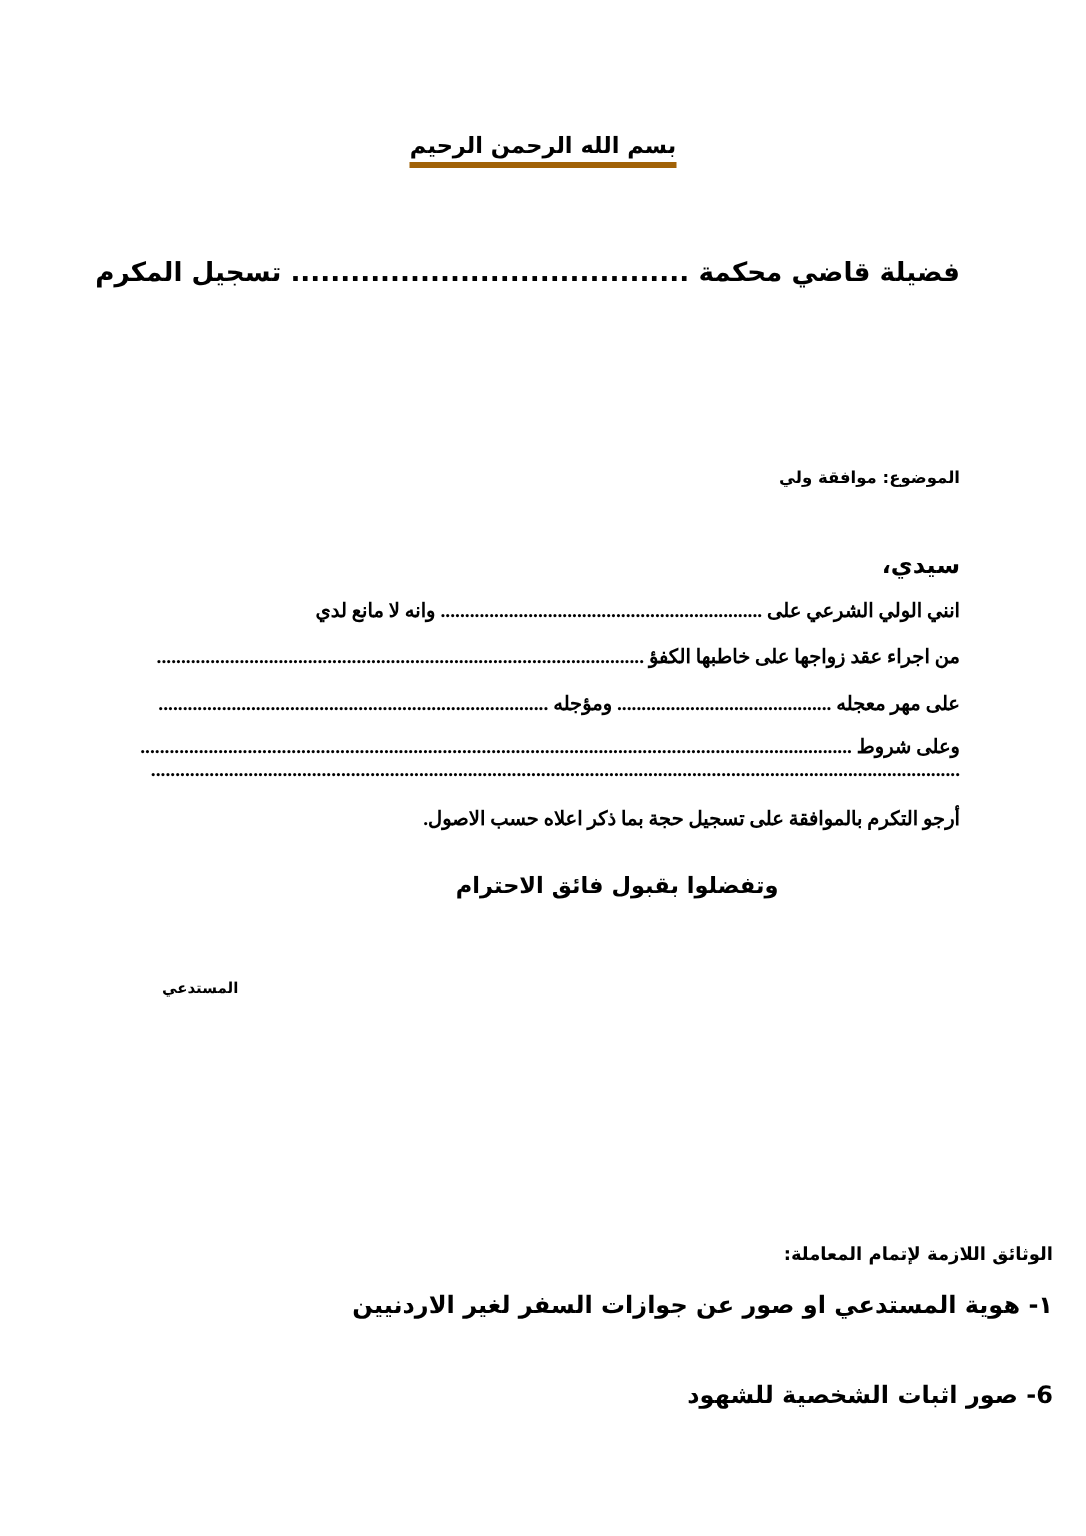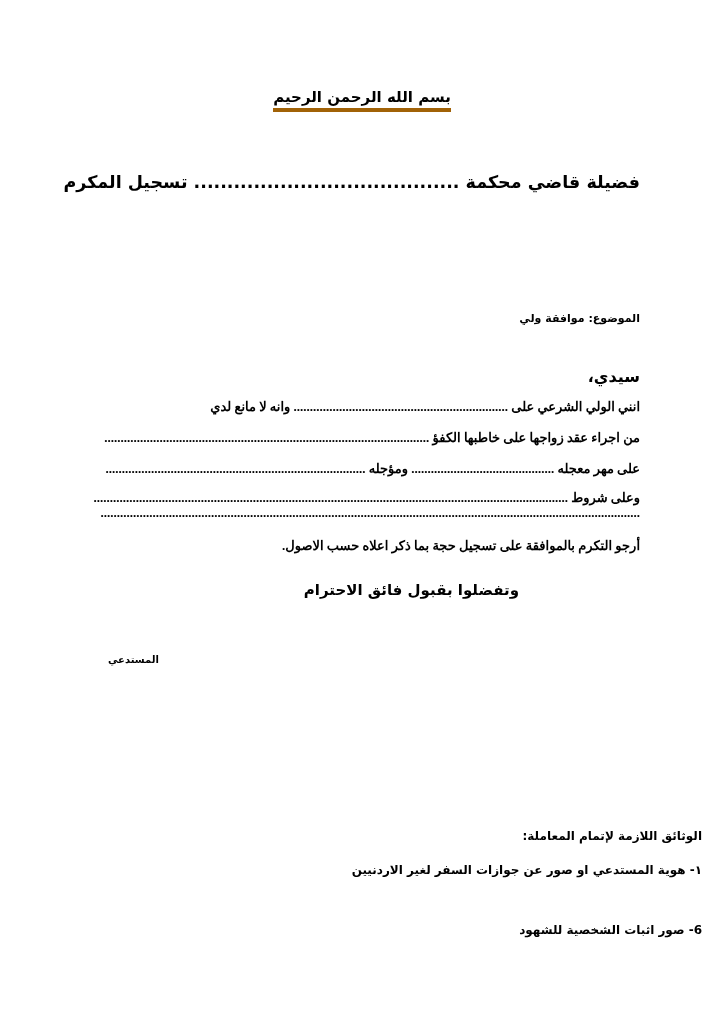--- a/index.html
+++ b/index.html
@@ -100,21 +100,21 @@
     position: absolute;
     top: 828px;
     right: 22px;
     font-size: 12px;
     line-height: 16px;
     white-space: nowrap;
   }
   .doc-item {
     position: absolute;
     right: 22px;
-    font-size: 12px;
+    font-size: 16px;
     line-height: 16px;
     white-space: nowrap;
     margin-left: 20px;
   }
   .i1 { top: 862px; }
   .i2 { top: 892px; }
   .i3 { top: 922px; }
 </style>
 </head>
 <body>

